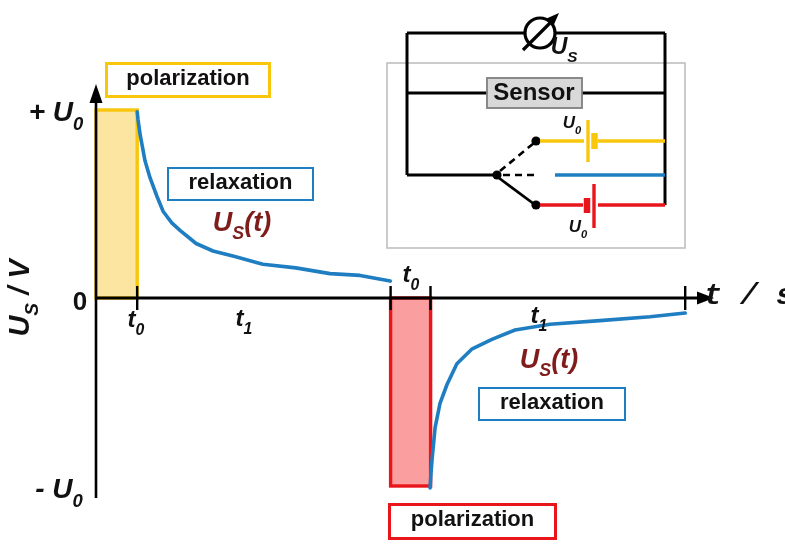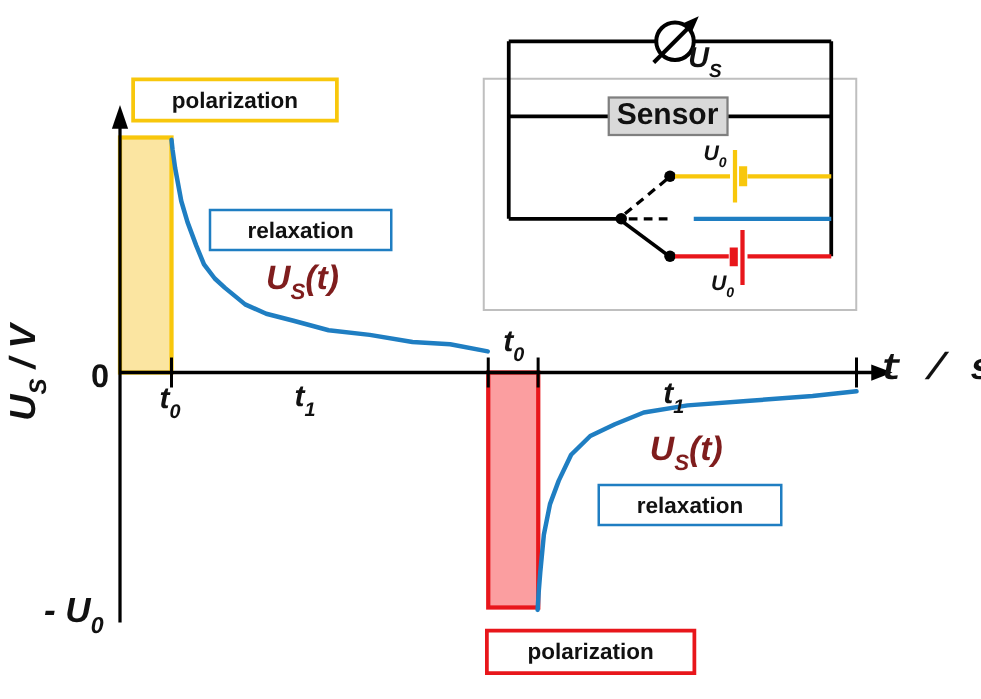--- a/index.html
+++ b/index.html
@@ -2,22 +2,22 @@
 <html><head>
 <meta charset="utf-8">
 <style>
   html,body{margin:0;padding:0;background:#fff;font-family:"Liberation Sans",sans-serif;}
   #fig{position:relative;width:785px;height:559px;background:#fff;overflow:hidden;}
   #fig svg{position:absolute;left:0;top:0;}
   .lbl{position:absolute;transform:translate(-50%,-50%);white-space:nowrap;color:#111;}
   .math{font-style:italic;font-weight:bold;}
   .math sub{font-size:66%;font-style:italic;font-weight:bold;position:relative;top:2px;}
   .blue-math{color:#7f1d1d;}
-  .tag{position:absolute;background:#fff;border-radius:0;display:flex;align-items:center;justify-content:center;
-       font-weight:bold;font-size:18px;color:#111;}
+  .tag{position:absolute;background:#fff;border-radius:0;display:flex;justify-content:center;
+       font-weight:bold;font-size:22px;color:#111;}
   .tag.yellow{border:3px solid #F8C70C;}
   .tag.blue{border:2.5px solid #1F7EC2;}
   .tag.red{border:3px solid #E8161B;}
   .ytitle{transform:translate(-50%,-50%) rotate(-90deg);}
 </style>
 </head>
 <body>
 
 <div id="fig">
 
@@ -70,20 +70,21 @@
 
       <line x1="555" y1="175" x2="665" y2="175" stroke="#1F7EC2" stroke-width="3.4"></line>
 
       <line x1="540" y1="205" x2="583" y2="205" stroke="#E8161B" stroke-width="3.4"></line>
       <line x1="587" y1="198" x2="587" y2="213" stroke="#E8161B" stroke-width="6.5"></line>
       <line x1="594" y1="184" x2="594" y2="228" stroke="#E8161B" stroke-width="3.4"></line>
       <line x1="598" y1="205" x2="665" y2="205" stroke="#E8161B" stroke-width="3.4"></line>
     </g>
   </svg>
 
+  <div class="lbl math" style="left:56px;top:114px;font-size:28px;"><span>+ </span><span>U</span><sub>0</sub></div>
   <div class="lbl" style="left:80px;top:301px;font-size:26px;font-weight:bold;"><span>0</span></div>
   <div class="lbl math" style="left:59px;top:491px;font-size:28px;"><span>- </span><span>U</span><sub>0</sub></div>
   <div class="lbl ytitle math" style="left:22px;top:298px;font-size:29px;"><span>U</span><sub>S</sub><span> / V</span></div>
   <div class="lbl math" style="left:749px;top:296px;font-size:30px;font-family:Liberation Mono, monospace;"><span>t</span><span> / s</span></div>
 
   <div class="lbl math" style="left:136px;top:321px;font-size:24px;"><span>t</span><sub>0</sub></div>
   <div class="lbl math" style="left:244px;top:320px;font-size:24px;"><span>t</span><sub>1</sub></div>
   <div class="lbl math" style="left:411px;top:276px;font-size:24px;"><span>t</span><sub>0</sub></div>
   <div class="lbl math" style="left:539px;top:317px;font-size:24px;"><span>t</span><sub>1</sub></div>
 

